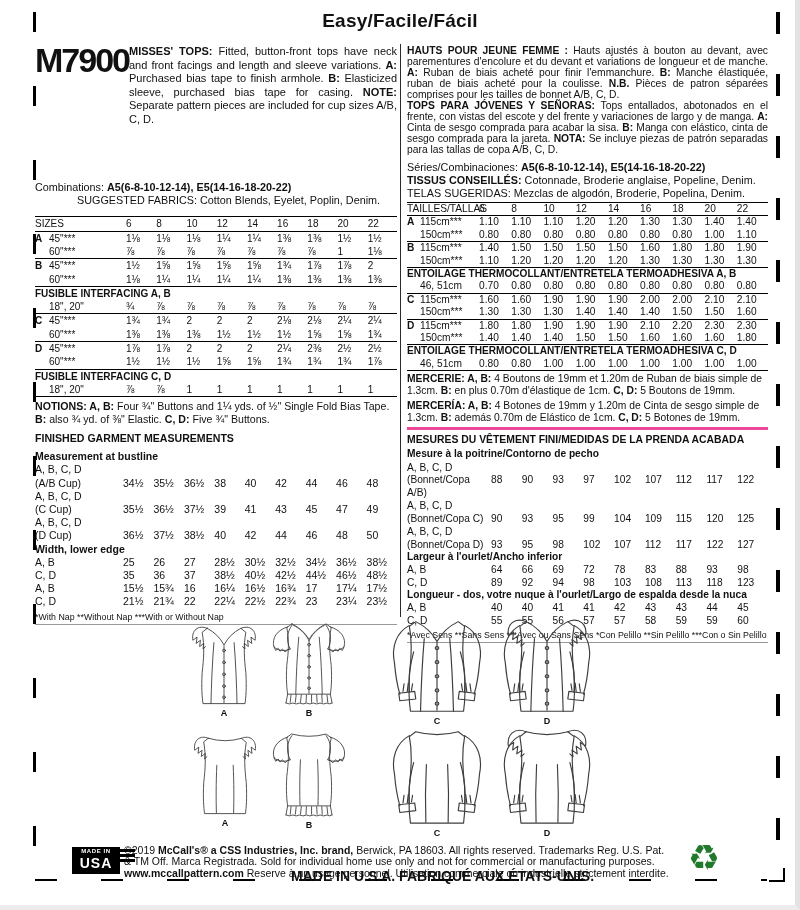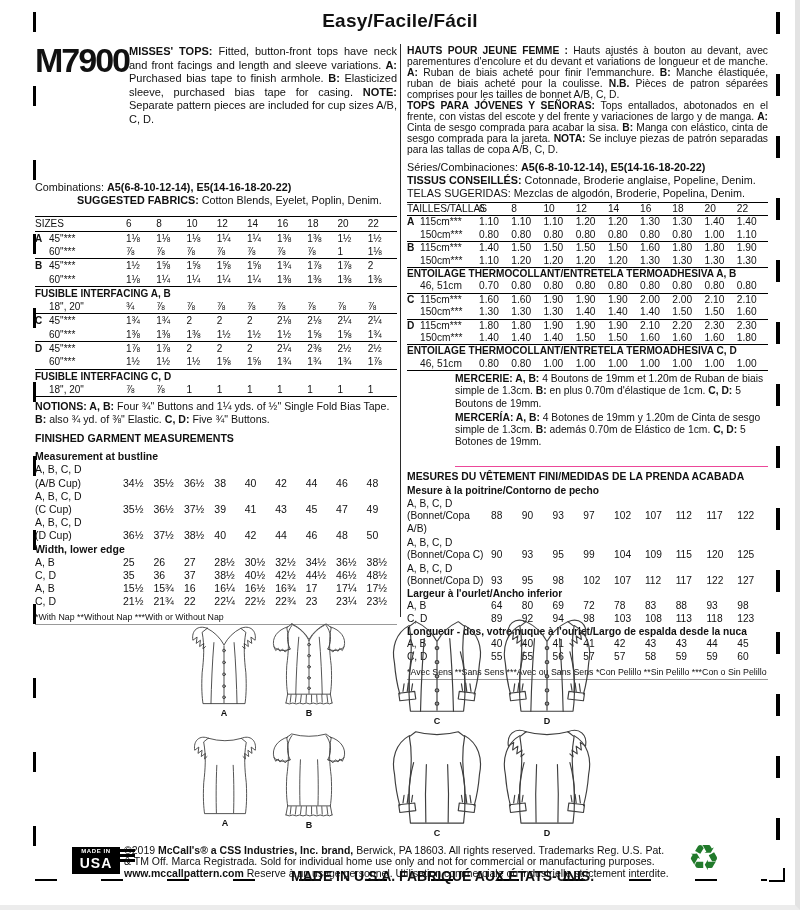--- a/index.html
+++ b/index.html
@@ -36,21 +36,21 @@
   .dtable .t-head + .t-lead{border-top:none;}
   .dtable .t-sect{border-top:1px solid #000;font-weight:700;white-space:nowrap;}
   .dtable .t-key{font-weight:700;}
   .dtable .t-val{padding-left:1px;white-space:nowrap;}
   .dtable.with-end{border-bottom:1px solid #000;}
   .metric{--kw:13px;--lw:58px;font-size:10.2px;line-height:12.4px;margin-top:2px;}
   .metric .t-sect{font-size:10.1px;}
 
   .notions{margin-top:3px;font-size:10.6px;line-height:13px;}
   .col-right .notions{font-size:10.3px;line-height:12.2px;margin-top:2px;}
-  .mercer-wrap{border-bottom:1px solid #ec4899;padding-bottom:17px;margin-left:48px;}
+  .mercer-wrap{border-bottom:3px solid #ec4899;padding-bottom:3px;}
 
   .meas{--kw:0px;--lw:88px;font-size:10.5px;line-height:13.2px;margin-top:6px;}
   .meas .t-row{display:grid;grid-template-columns:var(--kw) var(--lw) repeat(9,1fr);align-items:baseline;}
   .meas .t-subhead,.meas-title{font-weight:700;white-space:nowrap;}
   .meas .t-pre{line-height:13.2px;}
   .meas .t-val{white-space:nowrap;}
   .col-right .meas{--lw:84px;font-size:10.2px;line-height:12.7px;margin-top:3px;}
   .meas-title{font-size:10.6px;margin-top:6px;}
   .col-right .meas-title{font-size:10.4px;margin-top:4px;}
 
@@ -129,21 +129,21 @@
   <div class="divider"></div>
 
   <div class="col-left">
     <div class="desc-row">
       <div class="pattern-num">M7900</div>
       <div class="desc"><span style="font-weight: 700;">MISSES' TOPS: </span><span>Fitted, button-front tops have neck and front facings and length and sleeve variations. </span><span style="font-weight: 700;">A: </span><span>Purchased bias tape to finish armhole. </span><span style="font-weight: 700;">B: </span><span>Elasticized sleeve, purchased bias tape for casing. </span><span style="font-weight: 700;">NOTE: </span><span>Separate pattern pieces are included for cup sizes A/B, C, D.</span></div>
     </div>
 
     <div class="combo-block">
       <div class="combo-line"><span>Combinations: </span><span style="font-weight: 700;">A5(6-8-10-12-14), E5(14-16-18-20-22)</span></div>
-      <div class="combo-line"><span style="font-weight: 700; padding-left: 42px;">SUGGESTED FABRICS: </span><span>Cotton Blends, Eyelet, Poplin, Denim.</span></div>
+      <div class="combo-line"><span style="font-weight: 400; padding-left: 42px;">SUGGESTED FABRICS: </span><span>Cotton Blends, Eyelet, Poplin, Denim.</span></div>
     </div>
 
     <div class="dtable with-end">
         <div class="t-head">
           <span class="t-label">SIZES</span>
           <span class="t-val">6</span>
           <span class="t-val">8</span>
           <span class="t-val">10</span>
           <span class="t-val">12</span>
           <span class="t-val">14</span>
@@ -595,21 +595,21 @@
           <span class="t-val">112</span>
           <span class="t-val">117</span>
           <span class="t-val">122</span>
           <span class="t-val">127</span>
         </div>
         <div class="t-subhead">Largeur à l'ourlet/Ancho inferior</div>
         <div class="t-row">
           <span class="t-key"></span>
           <span class="t-label">A, B</span>
           <span class="t-val">64</span>
-          <span class="t-val">80</span>
+          <span class="t-val">66</span>
           <span class="t-val">69</span>
           <span class="t-val">72</span>
           <span class="t-val">78</span>
           <span class="t-val">83</span>
           <span class="t-val">88</span>
           <span class="t-val">93</span>
           <span class="t-val">98</span>
         </div>
         <div class="t-row">
           <span class="t-key"></span>

